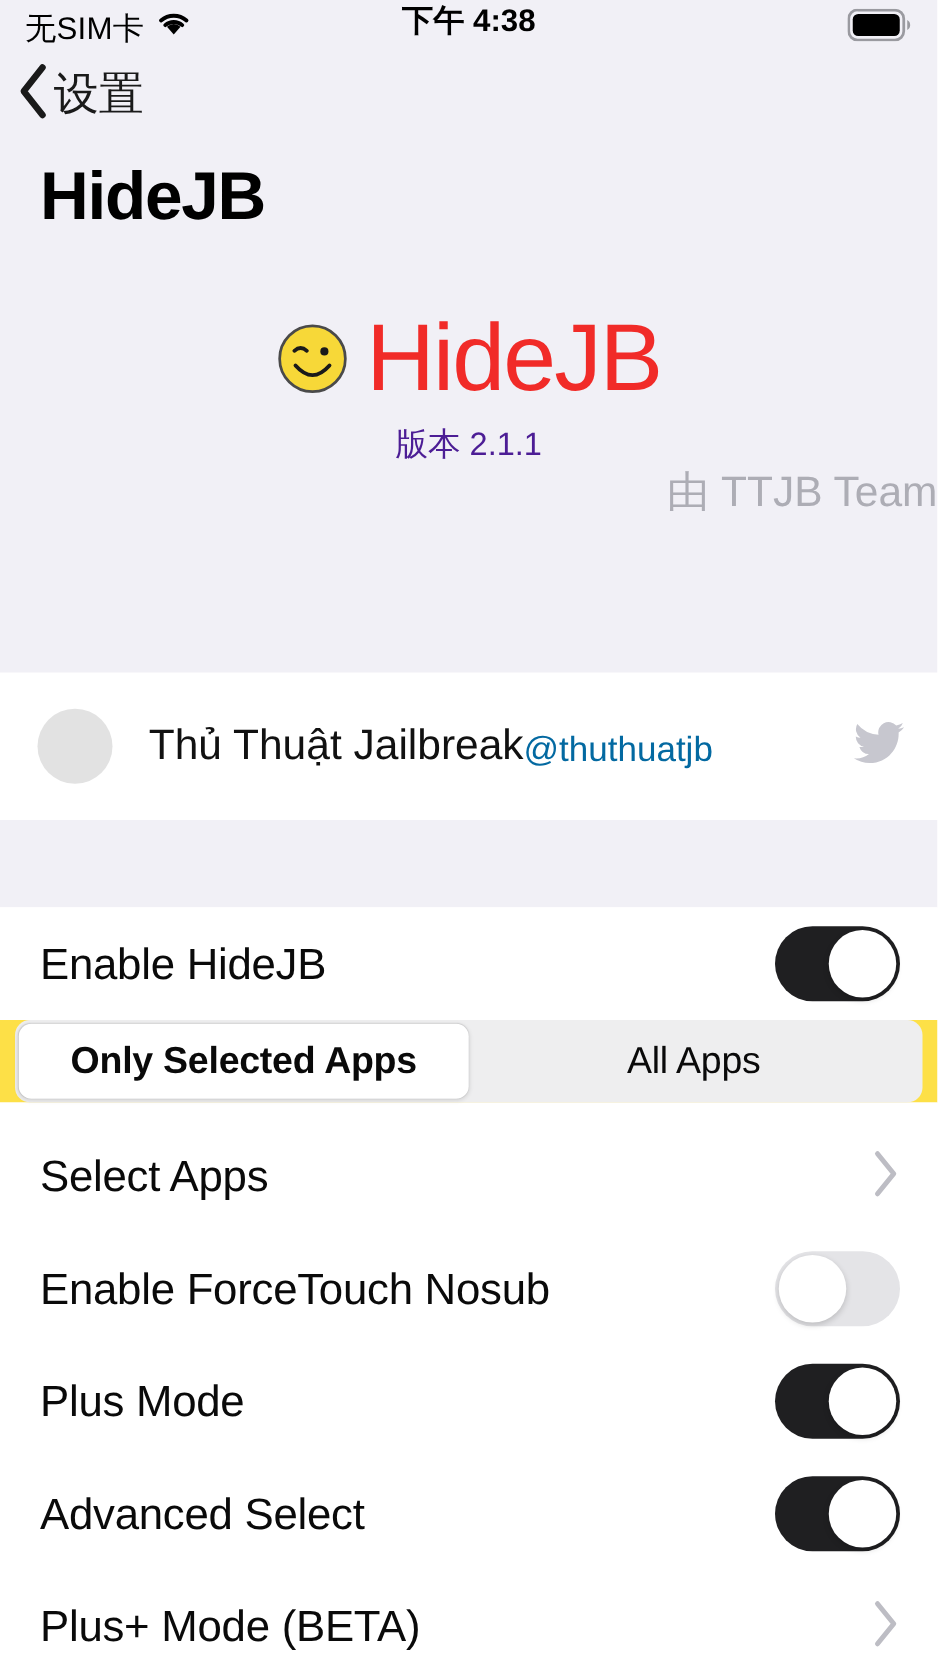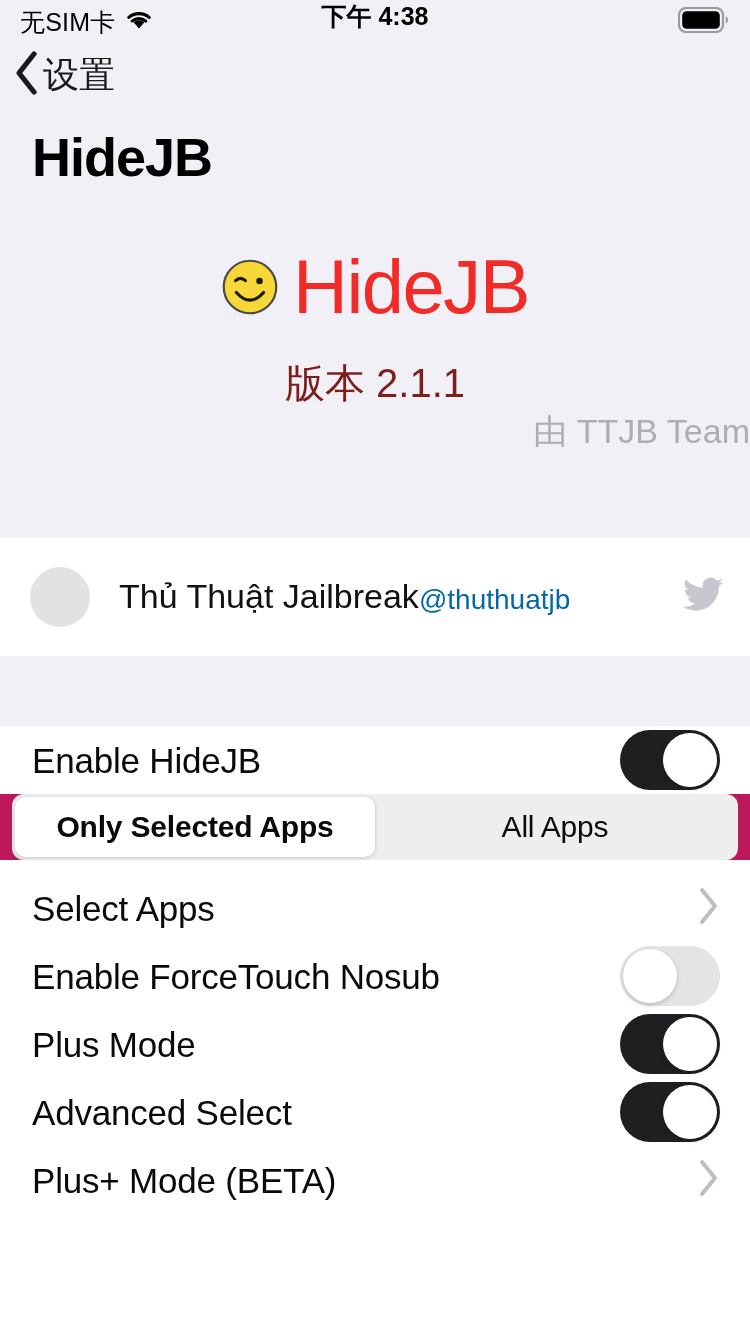--- a/index.html
+++ b/index.html
@@ -111,23 +111,23 @@
   }
   .emoji-svg { display:block; }
   .brand-name {
     font-size: 76px;
     color: #f12b28;
     font-weight: 400;
     letter-spacing: -1.5px;
     line-height: 1;
   }
   .brand-version {
-    margin-top: 33px;
-    font-size: 40px;
-    color: #7f1d1d;
+    margin-top: 14px;
+    font-size: 26px;
+    color: #4c1d95;
     line-height: 1.28;
     font-weight: 400;
   }
   .brand-author {
     font-size: 34px;
     color: #adadb5;
     line-height: 1.28;
     font-weight: 400;
     text-align: right;
   }
@@ -175,21 +175,21 @@
     background: #f1f0f6;
     height: 70px;
     width: 750px;
   }
 
   
   .settings-list {
     background: #ffffff;
   }
   .setting-row {
-    height: 68px;
+    height: 90px;
     display: flex;
     align-items: center;
     padding: 0 30px 0 32px;
     background: #ffffff;
     cursor: pointer;
   }
   .setting-label {
     font-size: 35px;
     color: #0a0a0a;
     line-height: 1;
@@ -223,21 +223,21 @@
   }
   .toggle.on  .knob { left: 43px; }
   .toggle.off .knob { left: 3px; }
 
   
   .chevron-right { display: block; }
 
   
   .segmented-wrap {
     padding: 0 12px;
-    background: #be185d;
+    background: #fde047;
   }
   .segmented {
     height: 66px;
     background: #eeeeef;
     border-radius: 12px;
     display: flex;
     align-items: center;
     padding: 3px;
     position: relative;
   }

